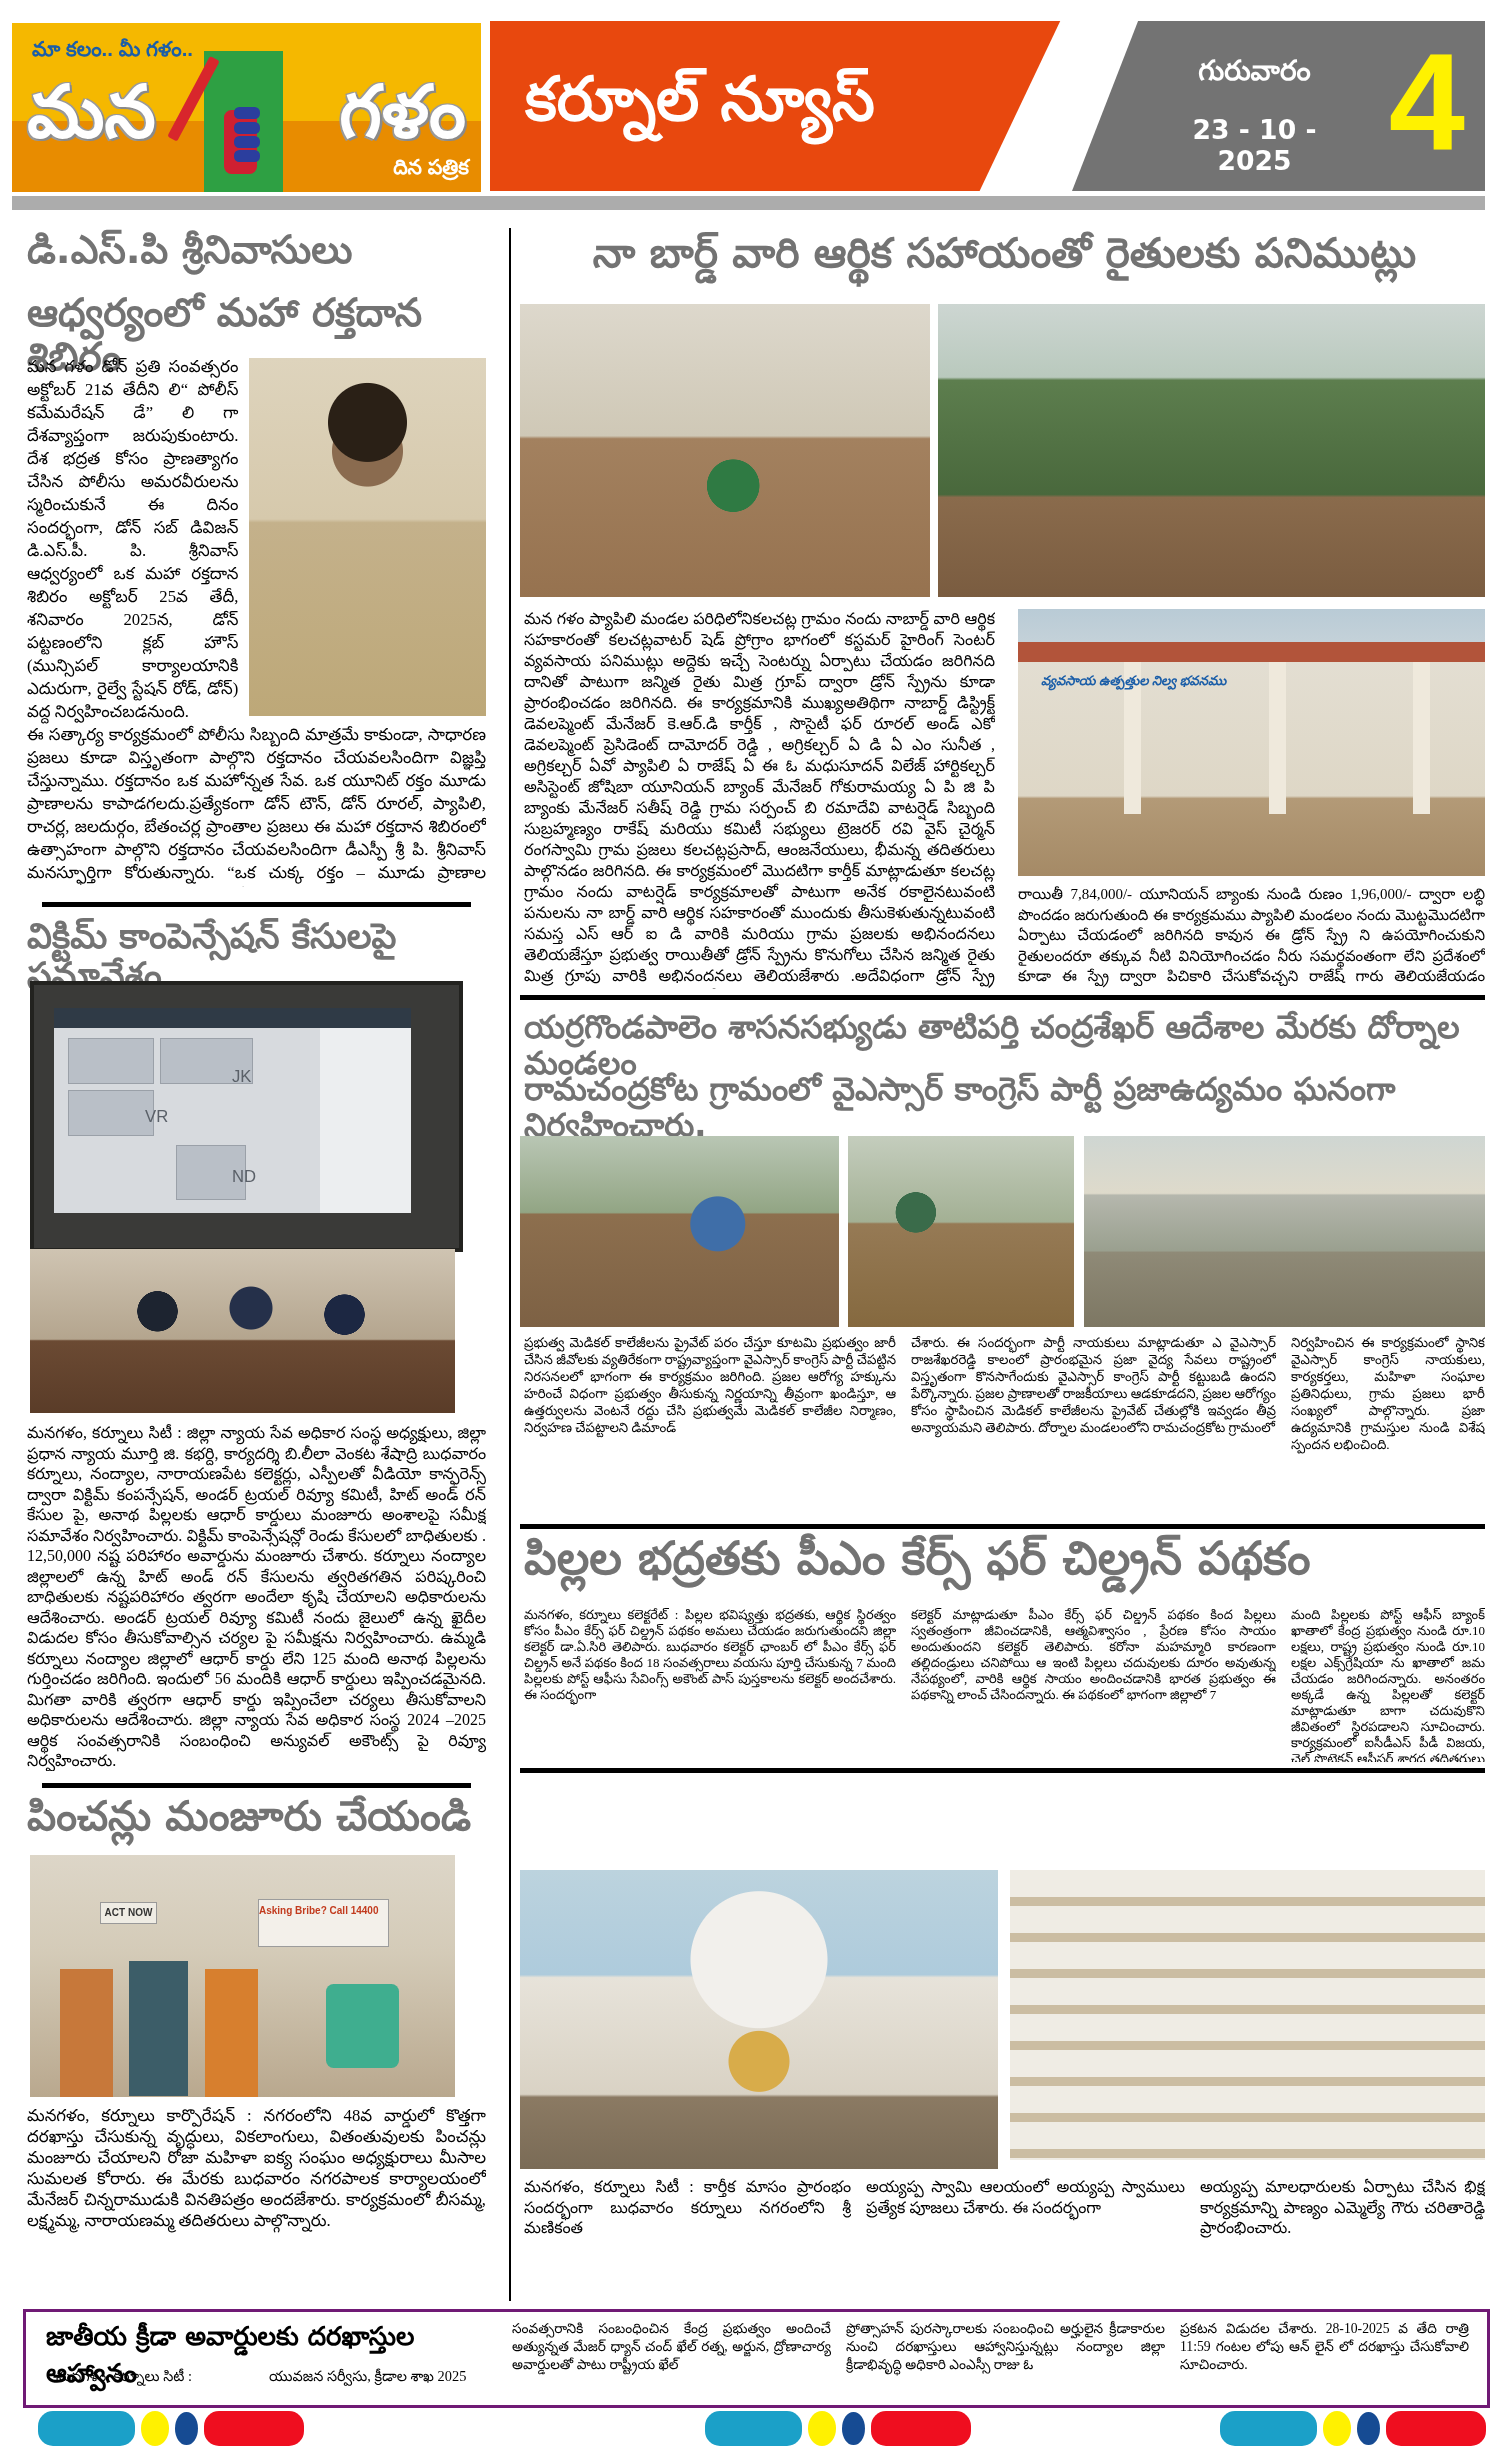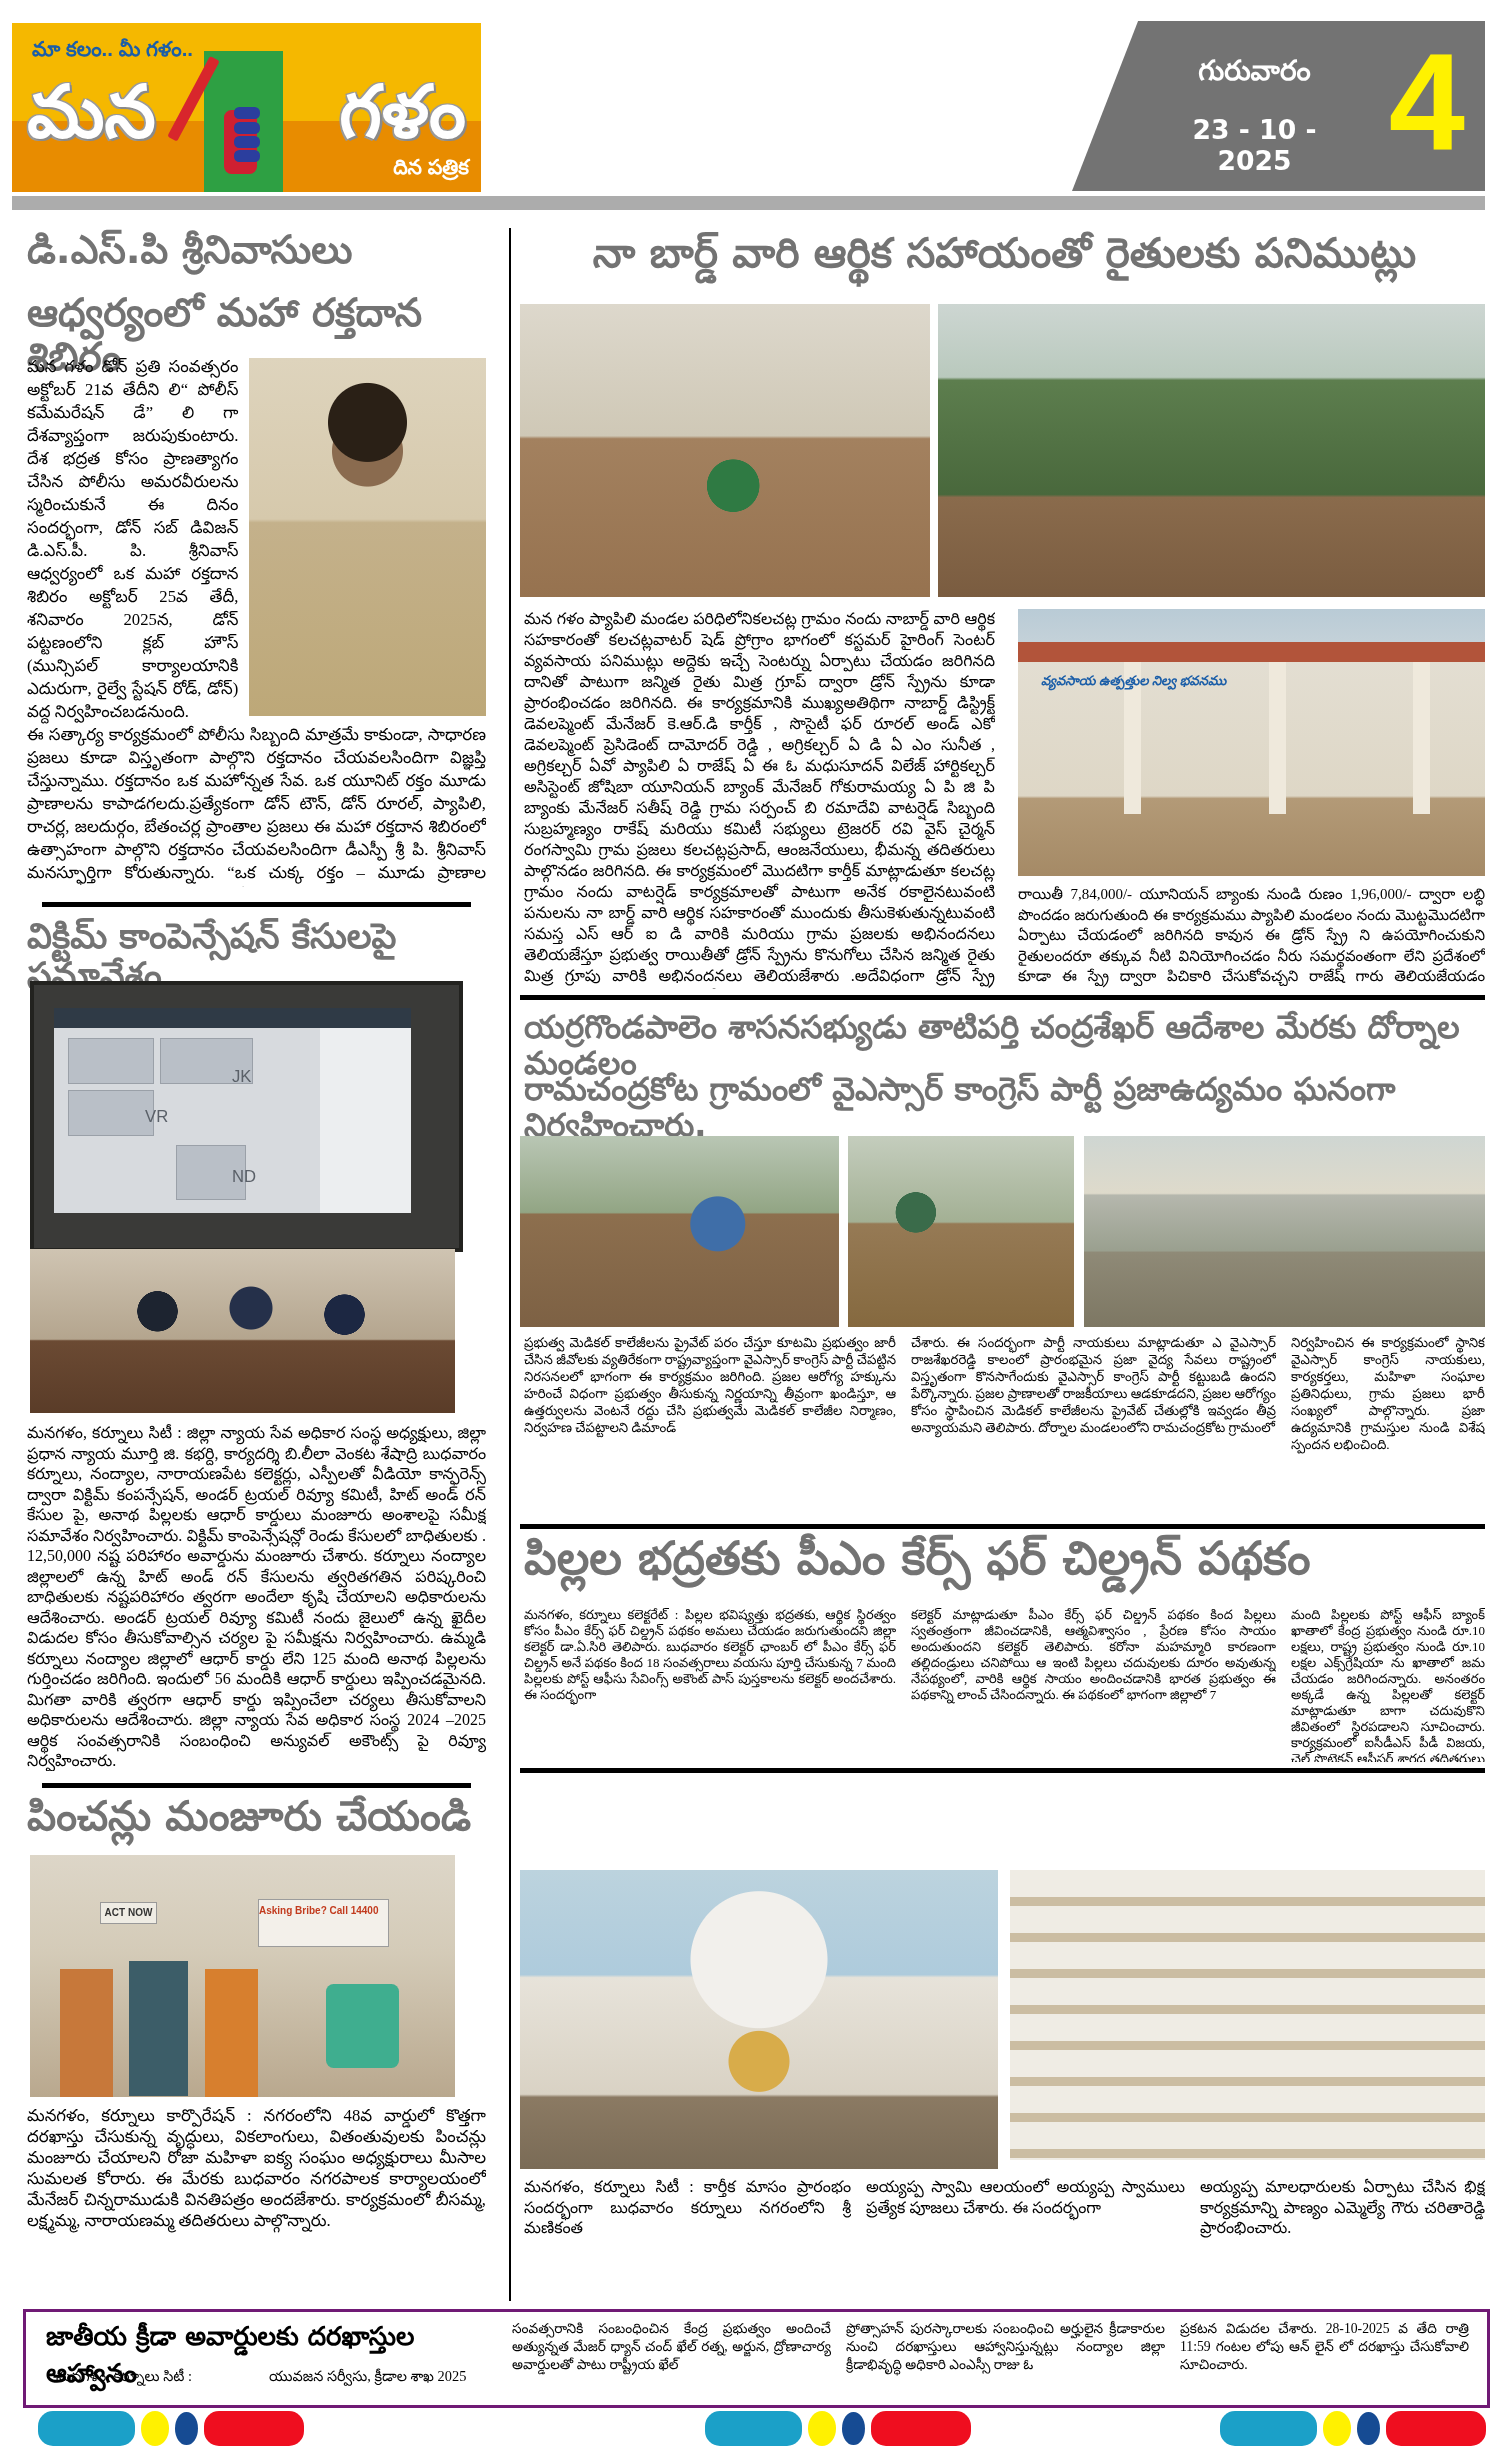--- a/index.html
+++ b/index.html
@@ -172,20 +172,23 @@
         <span class="fist-f1"></span>
         <span class="fist-f2"></span>
         <span class="fist-f3"></span>
         <span class="fist-f4"></span>
       </span>
       <span class="logo-word logo-r">గళం</span>
     </div>
     <div class="logo-sub">దిన పత్రిక</div>
   </div>
 
+  <div class="abs hdr-mast">
+    <div class="mast-text">కర్నూల్ న్యూస్</div>
+  </div>
 
   <div class="abs hdr-date">
     <div class="daydate">
       <div class="day">గురువారం</div>
       <div class="date">23 - 10 - 2025</div>
     </div>
     <div class="pageno">4</div>
   </div>
 
   <div class="abs graybar"></div>

